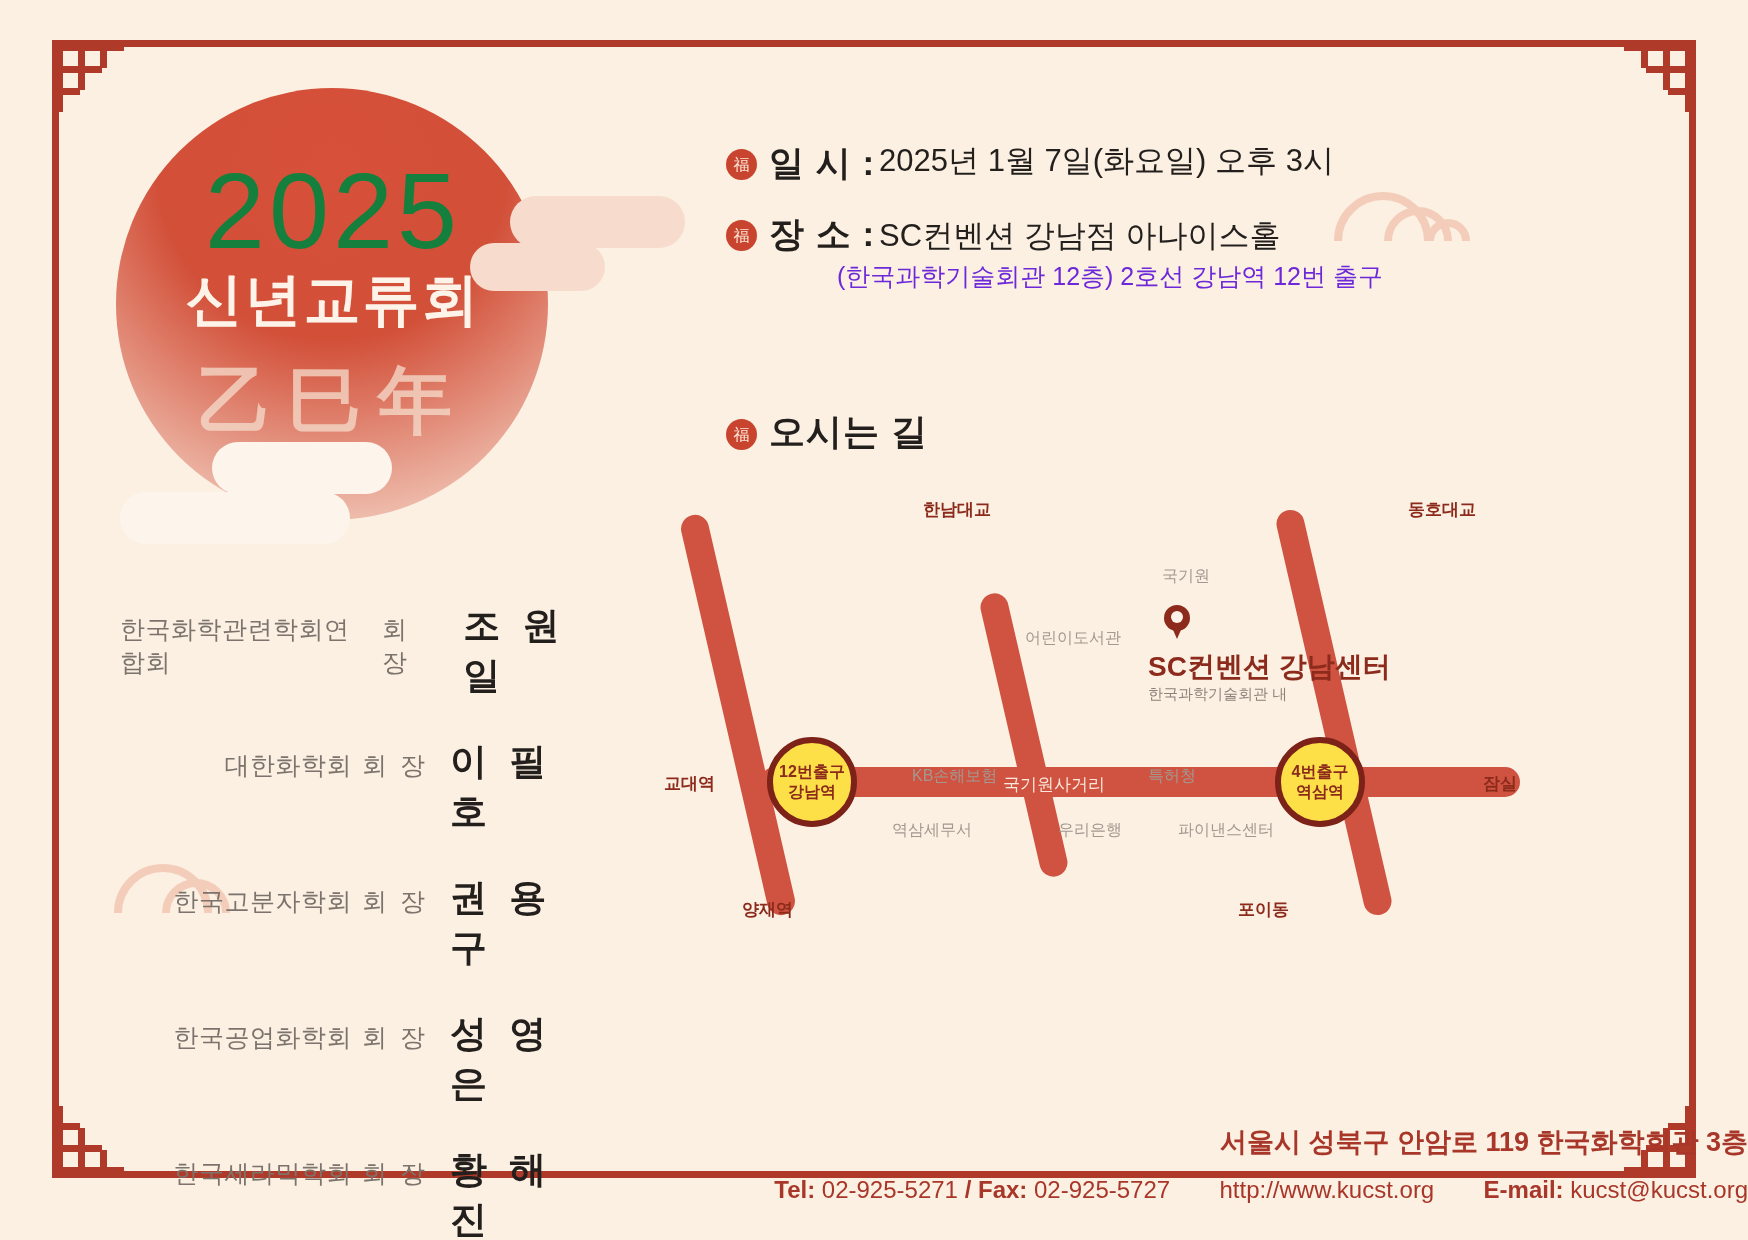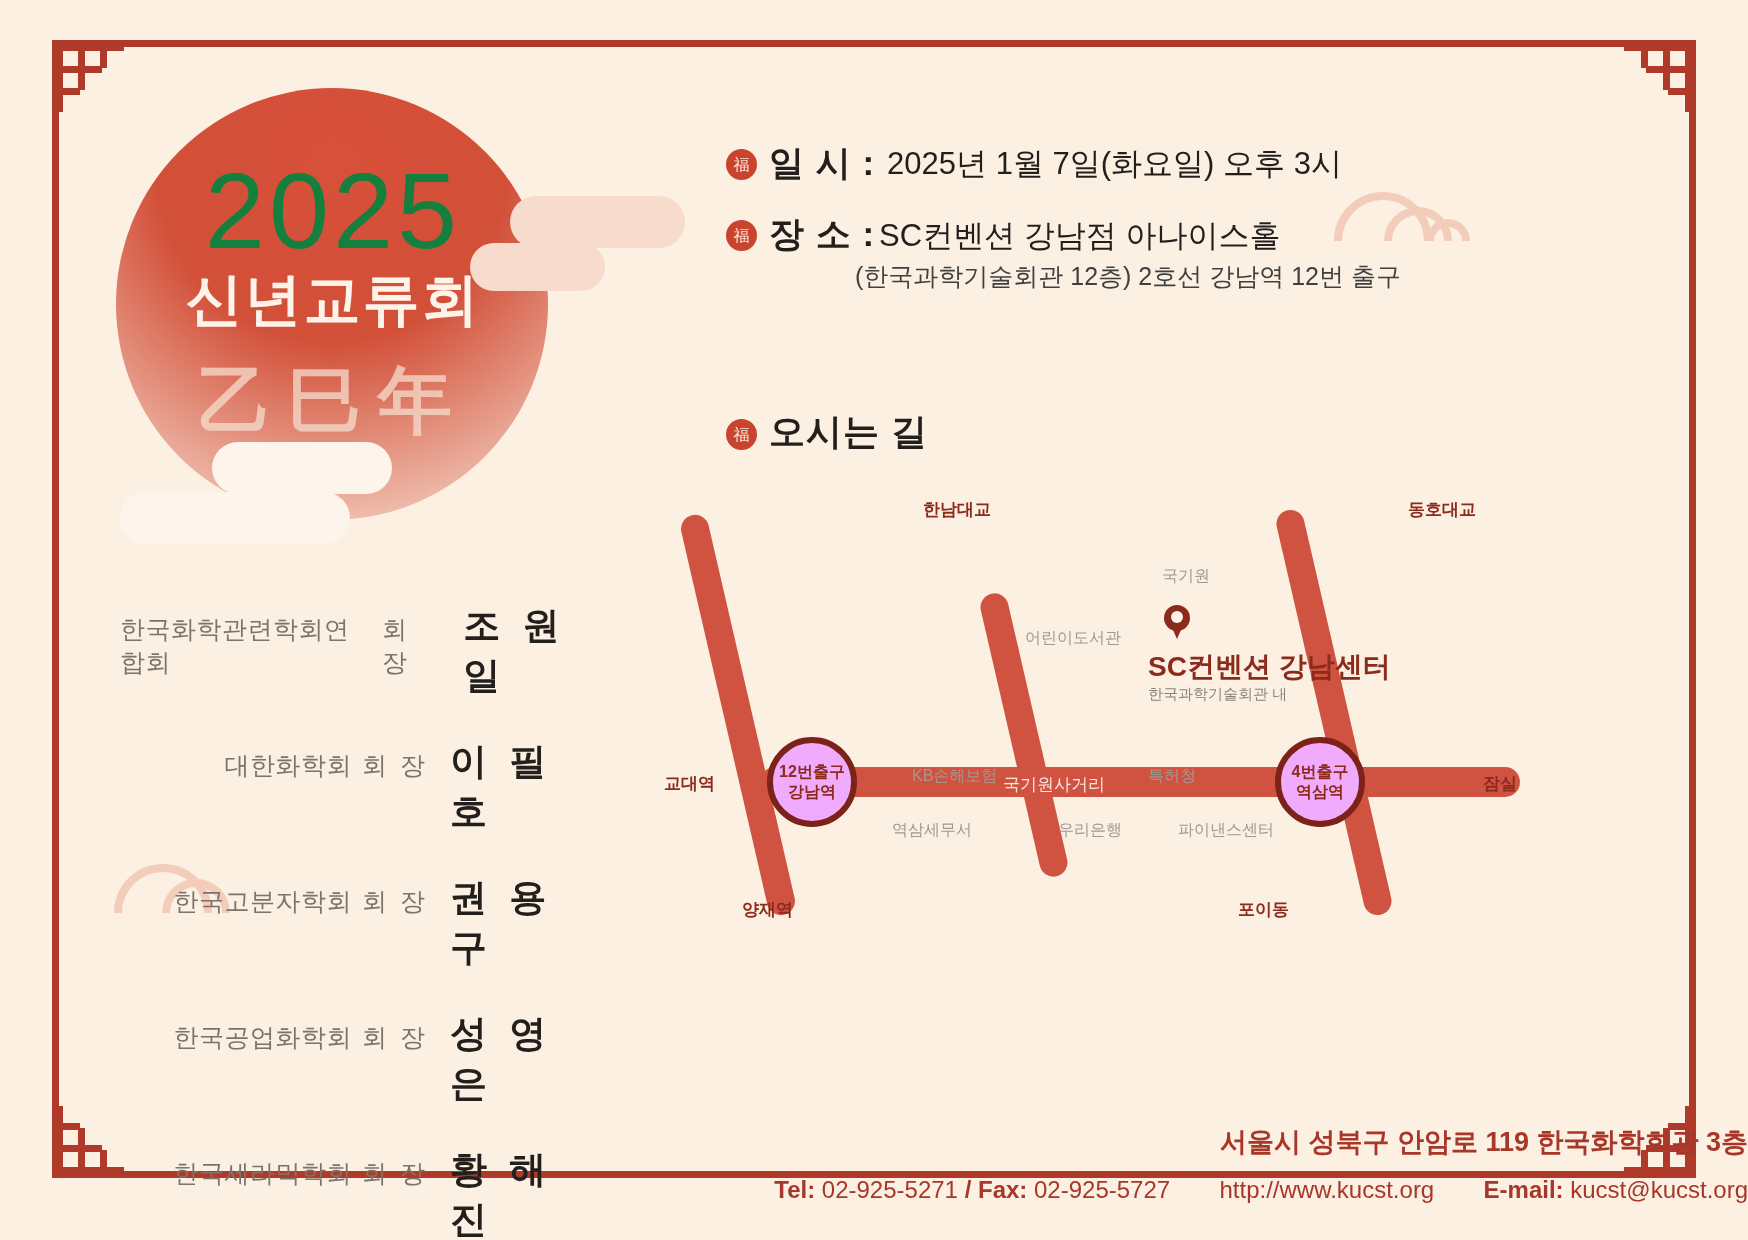--- a/index.html
+++ b/index.html
@@ -82,21 +82,21 @@
   }
   .info-label{
     font-size:35px; font-weight:700; color:#231f1d;
     letter-spacing:1px; white-space:nowrap;
   }
   .info-val{
     font-size:31px; font-weight:400; color:#231f1d;
     margin-left:4px; white-space:nowrap;
   }
   .info-sub{
-    font-size:25px; color:#404040; margin-left:86px; margin-top:2px;
+    font-size:25px; color:#6d28d9; margin-left:68px; margin-top:2px;
     white-space:nowrap;
   }
 
   .directions-head{ position:absolute; left:726px; top:408px; display:flex; align-items:center; }
   .directions-head .badge{ margin-top:4px; }
   .directions-title{ font-size:36px; font-weight:700; color:#231f1d; letter-spacing:1px; }
 
   
   .names{ position:absolute; left:120px; top:565px; width:460px; }
   .name-row{ display:flex; justify-content:flex-end; align-items:baseline; margin-bottom:13px;margin-top:36px; }
@@ -105,21 +105,21 @@
   .person{ font-size:37px; font-weight:700; color:#231f1d; margin-left:22px; letter-spacing:6px; width:130px; text-align:left;}
 
   
   .map{ position:absolute; left:640px; top:480px; width:900px; height:460px; }
   .road{ position:absolute; background:#cf5340; border-radius:30px; }
   .road-main{ left:120px; top:287px; width:760px; height:30px; border-radius:15px; }
   .road-d{ position:absolute; background:#cf5340; border-radius:17px; transform-origin:50% 50%; }
 
   .station{
     position:absolute; width:90px; height:90px; border-radius:50%;
-    background:#f0abfc; border:6px solid #7c2218;
+    background:#fde047; border:6px solid #7c2218;
     display:flex; flex-direction:column; align-items:center; justify-content:center;
     color:#8c2a1c; font-weight:700; font-size:16px; line-height:1.25;
   }
   .maplabel{ position:absolute; font-size:16px; color:#a39890; white-space:nowrap; }
   .maplabel.dark{ color:#8c2a1c; font-weight:700; font-size:17px; }
   .maplabel.onroad{ color:#fbe8dc; font-weight:400; font-size:17px; }
 
   .pin{ position:absolute; width:26px; height:34px; }
   .pin .head{
     position:absolute; left:0; top:0; width:26px; height:26px;
@@ -198,21 +198,21 @@
 <svg class="arc-set" style="left:110px; top:855px;" width="150" height="70">
   <path d="M8,58 A45,45 0 0 1 98,58" fill="none" stroke="#f3cdba" stroke-width="8"></path>
   <path d="M30,58 A30,30 0 0 1 90,58" fill="none" stroke="#f3cdba" stroke-width="8" transform="translate(26,0)"></path>
 </svg>
 
 <div class="info">
 
   <div class="info-row">
     <span class="badge">福</span>
     <div>
-      <div style="display:flex; align-items:center;gap:8px;">
+      <div style="display:flex; align-items:flex-start;">
         <span class="info-label">일 시 :</span>
         <span class="info-val">2025년 1월 7일(화요일) 오후 3시</span>
       </div>
     </div>
   </div>
 
   <div class="info-row" style="margin-top:24px;">
     <span class="badge">福</span>
     <div>
       <div style="display:flex; align-items:baseline;">

